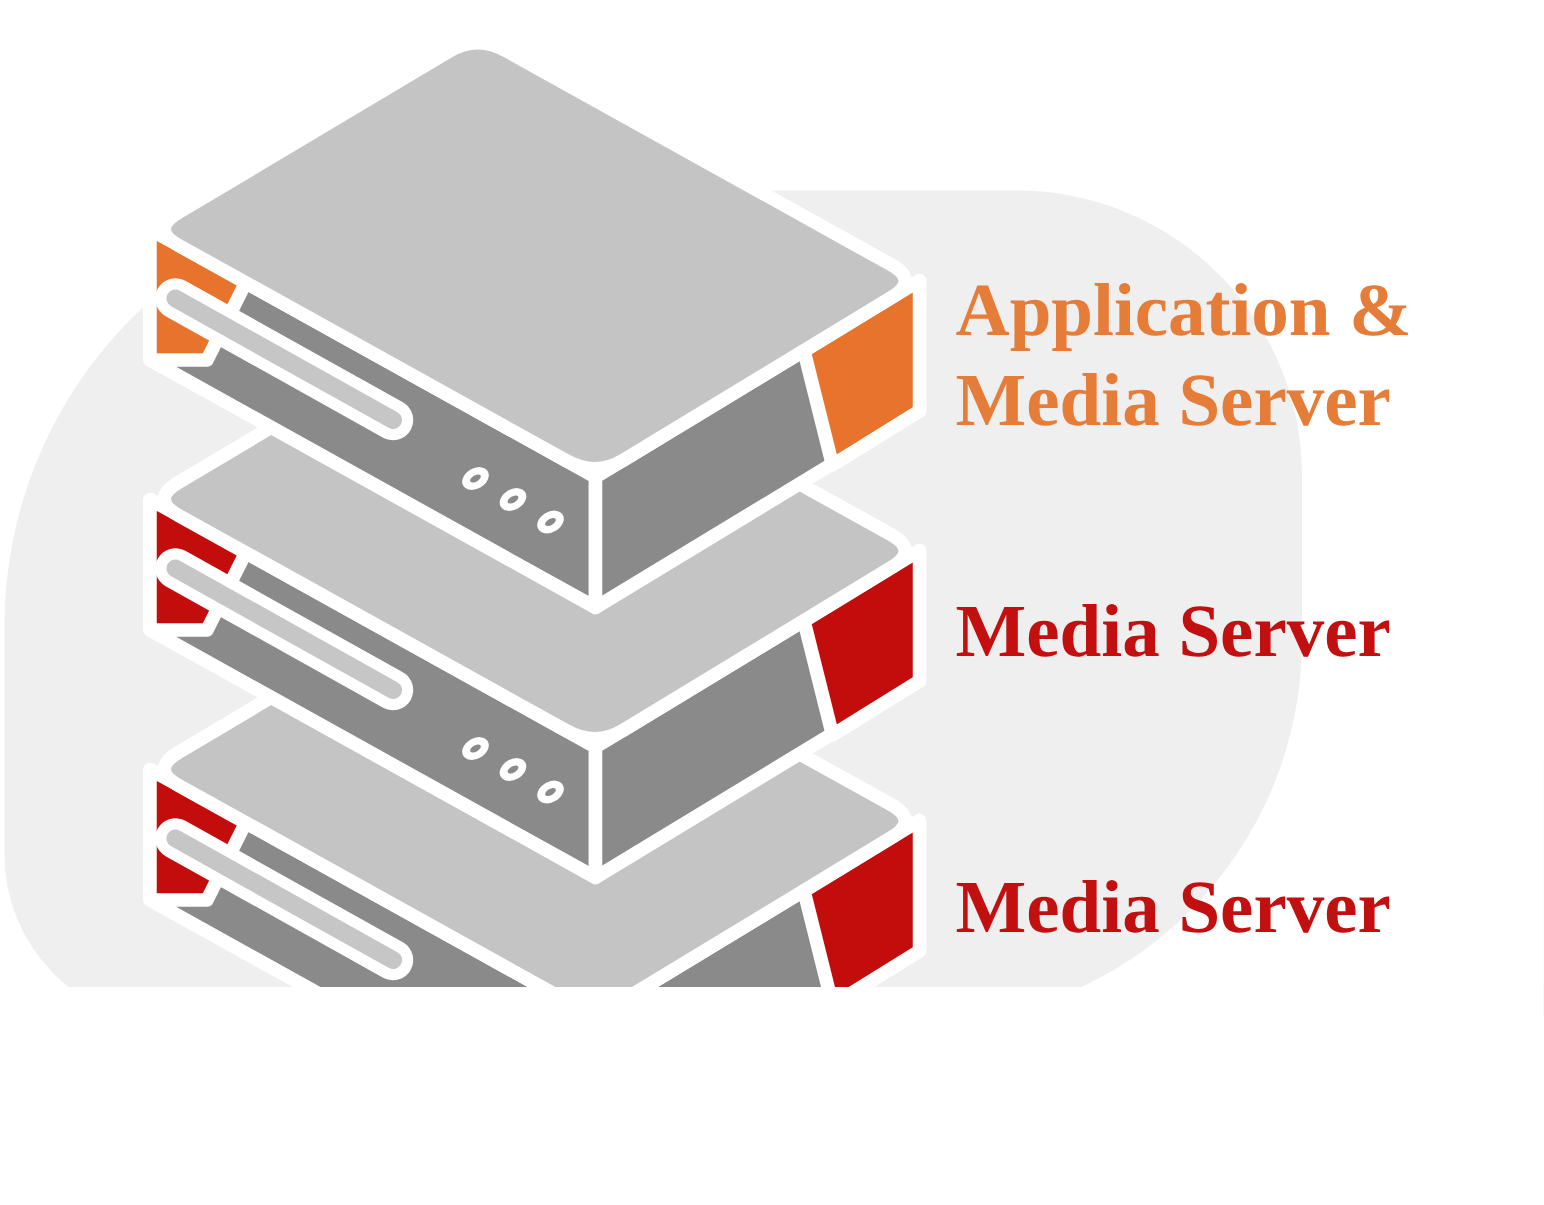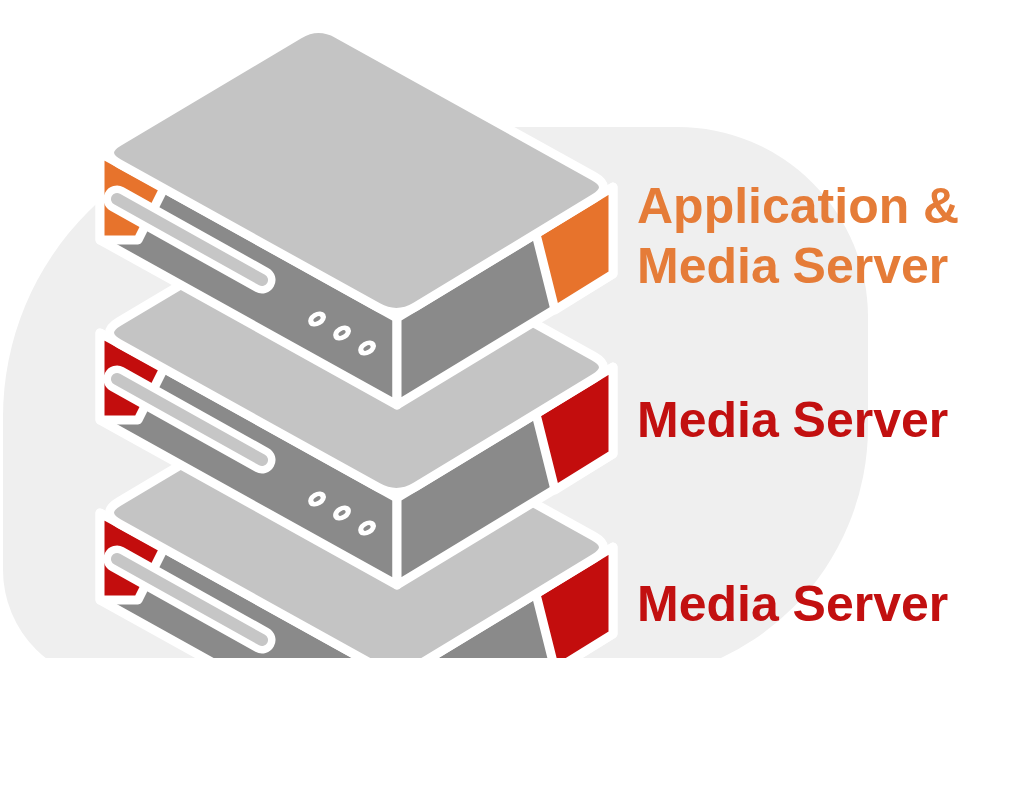--- a/index.html
+++ b/index.html
@@ -1,21 +1,21 @@
 <!DOCTYPE html>
 <html><head>
 <meta charset="utf-8">
 <style>
   html, body { margin: 0; padding: 0; }
   .stage {
     position: relative;
     width: 1029px;
     height: 658px;
     overflow: hidden;
-    font-family: Liberation Sans, sans-serif;
+    font-family: Liberation Serif, serif;
   }
   .blob {
     position: absolute;
     left: 3px;
     top: 127px;
     width: 865px;
     height: 555px;
     border-radius: 290px 190px 255px 112px;
   }
   .servers-svg {

